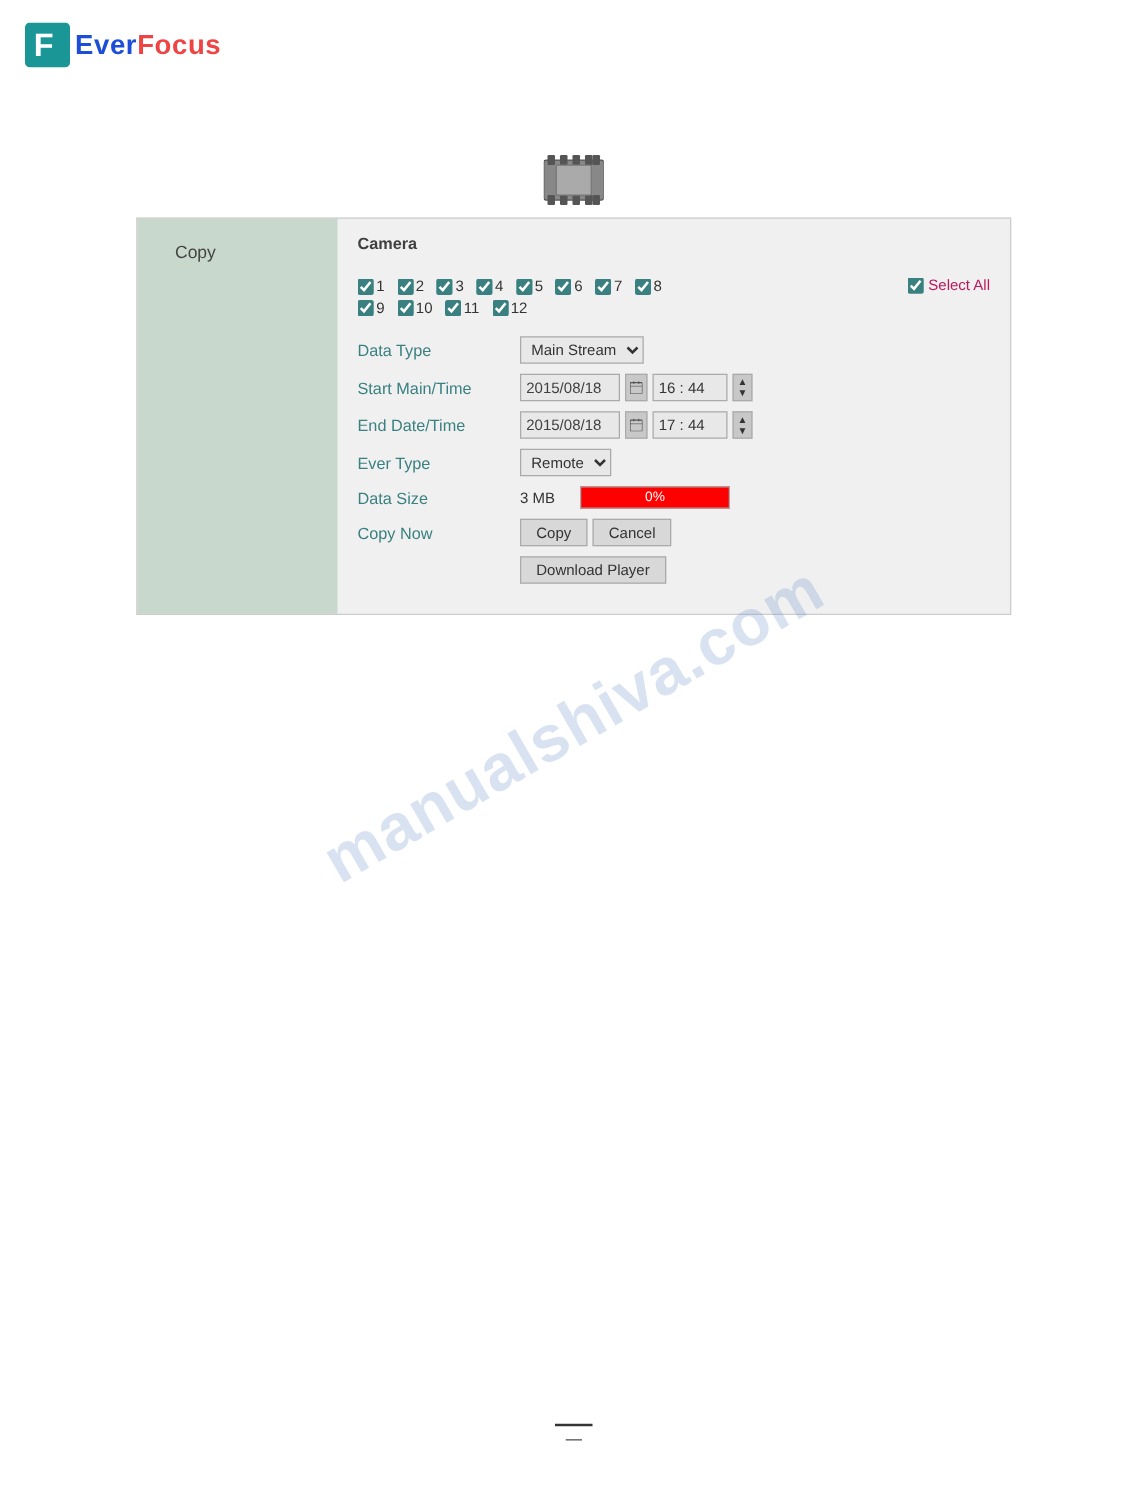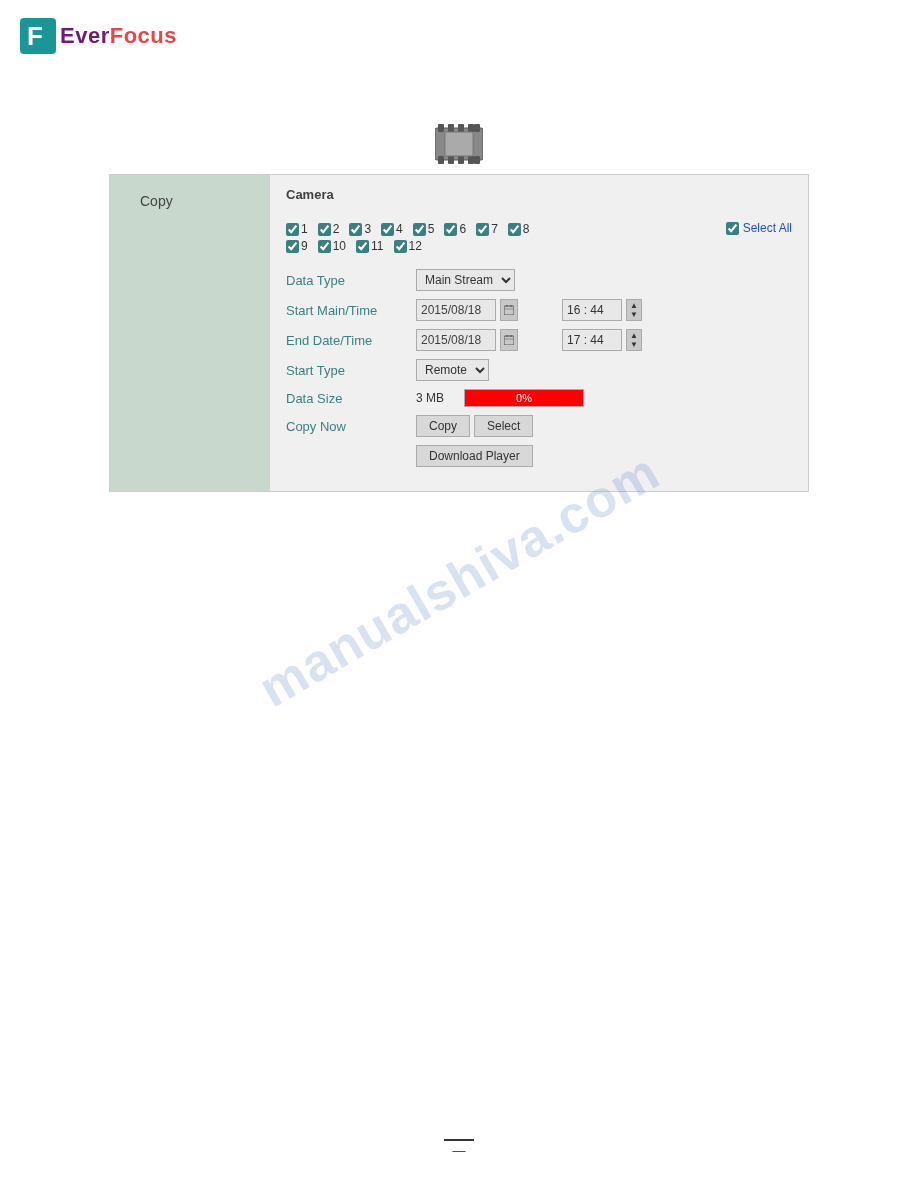--- a/index.html
+++ b/index.html
@@ -29,21 +29,21 @@
       height: 36px;
       margin-right: 4px;
     }
     .logo-text {
       font-size: 22px;
       font-weight: bold;
       color: #444;
       letter-spacing: 0.5px;
     }
     .logo-text span.ever {
-      color: #701a75;
+      color: #1d4ed8;
     }
     .logo-text span.focus {
       color: #ef4444;
     }
 
     
     .icon-area {
       display: flex;
       justify-content: center;
       margin: 60px 0 10px 0;
@@ -123,21 +123,21 @@
       margin-bottom: 4px;
     }
     .select-all-row input[type="checkbox"] {
       width: 13px;
       height: 13px;
       accent-color: #3a8080;
       margin-right: 4px;
     }
     .select-all-label {
       font-size: 12px;
-      color: #1d4ed8;
+      color: #be185d;
     }
 
     
     .form-section {
       margin-top: 16px;
     }
     .form-row {
       display: flex;
       align-items: center;
       margin-bottom: 8px;
@@ -175,21 +175,20 @@
     }
 
     .time-input {
       background: #e8e8e8;
       border: 1px solid #aaa;
       font-size: 12px;
       padding: 2px 4px;
       color: #333;
       height: 22px;
       width: 60px;
-      margin-left: 40px;
     }
 
     .cal-btn {
       width: 18px;
       height: 22px;
       background: #c8c8c8;
       border: 1px solid #aaa;
       cursor: pointer;
       display: flex;
       align-items: center;
@@ -445,21 +444,21 @@
             </button>
             <input type="text" class="time-input" value="17 : 44" style="">
             <div class="spinner-btn">
               <span>▲</span>
               <span>▼</span>
             </div>
           </div>
         </div>
 
         <div class="form-row">
-          <span class="form-row-label">Start Type</span>
+          <span class="form-row-label">Ever Type</span>
           <div class="form-row-control">
             <select>
               <option>Remote</option>
               <option>USB</option>
               <option>DVD</option>
             </select>
           </div>
         </div>
 
         <div class="form-row">
@@ -471,21 +470,21 @@
               <span class="progress-bar-label">0%</span>
             </div>
           </div>
         </div>
 
         <div class="form-row">
           <span class="form-row-label">Copy Now</span>
           <div class="form-row-control">
             <div class="copy-now-buttons">
               <button class="copy-btn">Copy</button>
-              <button class="cancel-btn">Select</button>
+              <button class="cancel-btn">Cancel</button>
             </div>
           </div>
         </div>
 
         <div class="form-row download-row">
           <span class="form-row-label"></span>
           <div class="form-row-control">
             <button class="download-btn">Download Player</button>
           </div>
         </div>

